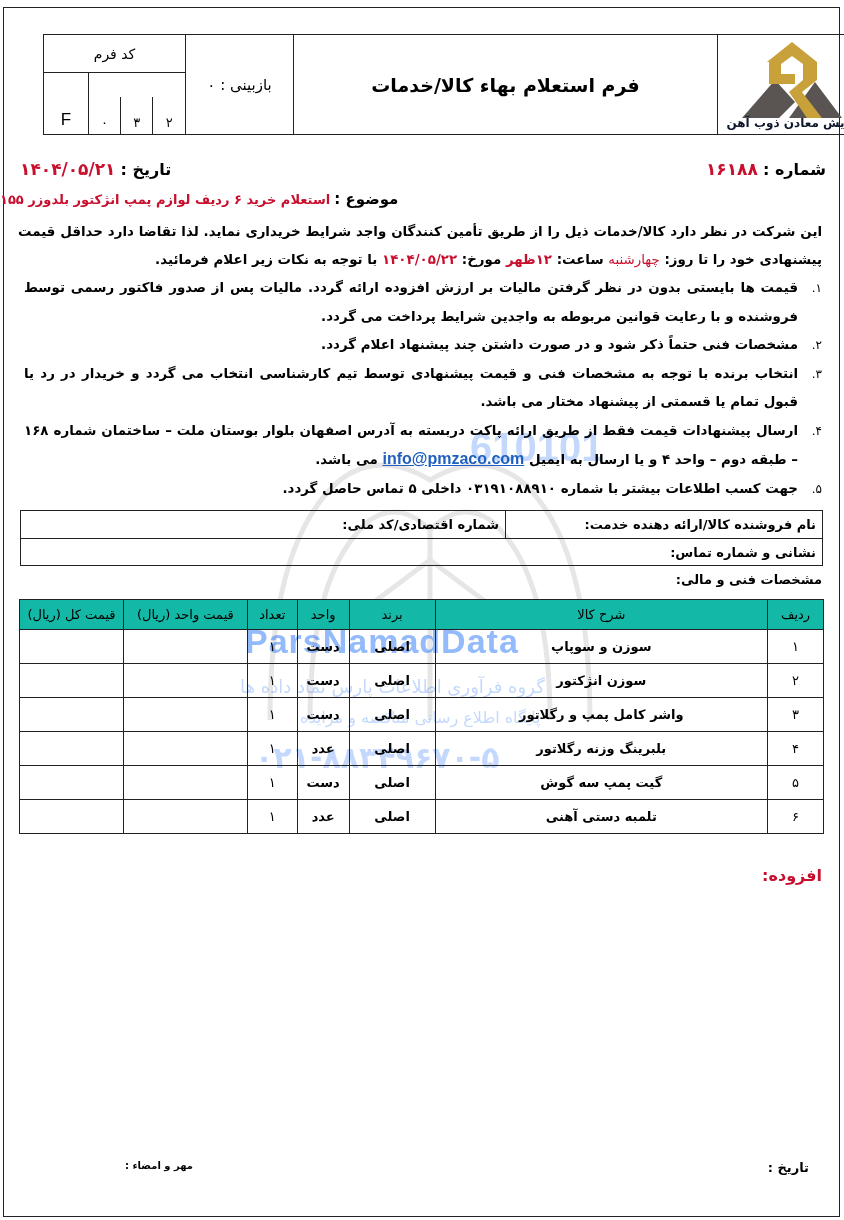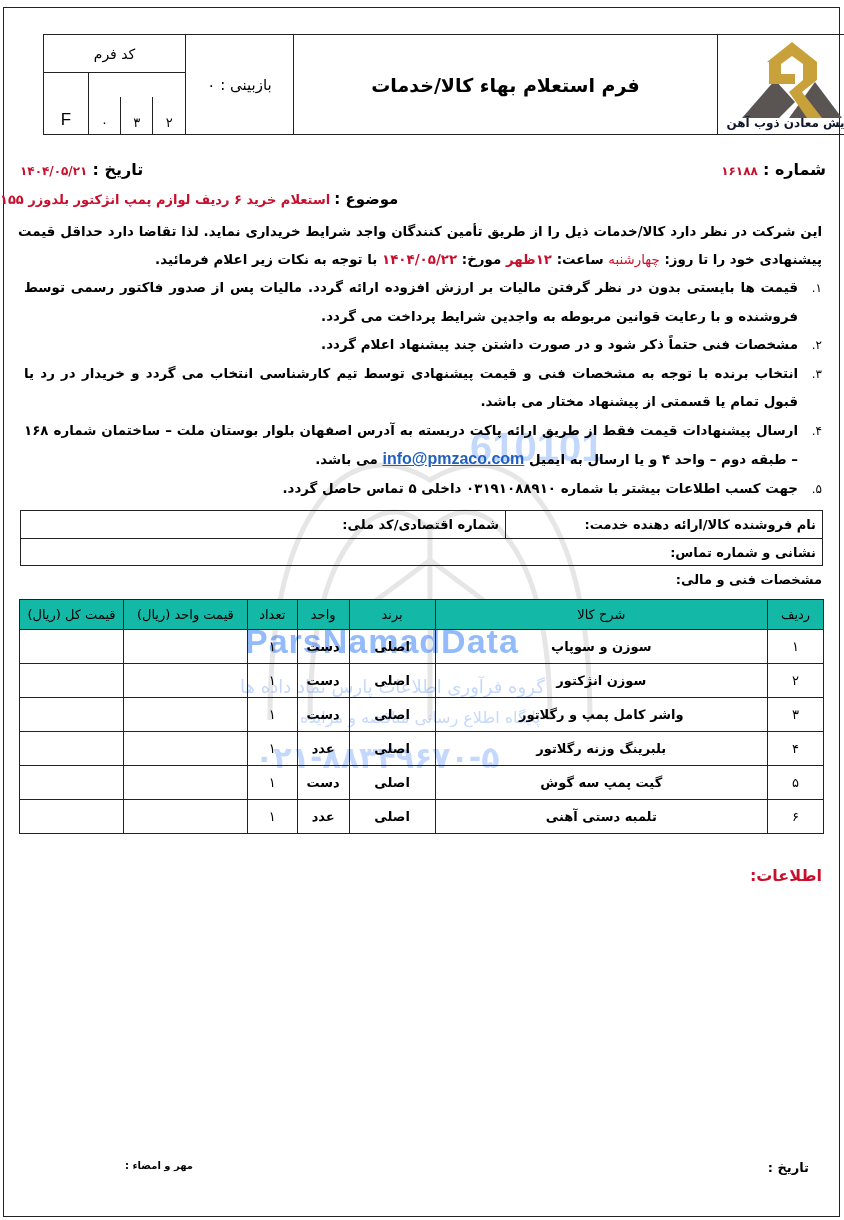--- a/index.html
+++ b/index.html
@@ -28,21 +28,21 @@
     .hdr-rev { width: 108px; border-right: 1.5px solid #222; display: flex; align-items: center; justify-content: center; font-size: 15px; direction: rtl; }
     .hdr-title { flex: 1; border-right: 1.5px solid #222; display: flex; align-items: center; justify-content: center; font-size: 19px; font-weight: bold; direction: rtl; }
     .hdr-logo { width: 147px; display: flex; flex-direction: column; align-items: center; justify-content: center; }
     .hdr-logo svg { width: 110px; height: 80px; }
     .logo-text { font-size: 12px; color: #0f172a; direction: rtl; margin-top: -4px; font-weight: bold; }
 
     
     .num-line { position: absolute; top: 155px; left: 18px; right: 18px; height: 28px; display: flex; justify-content: space-between; align-items: center; }
     .lbl-bold { font-weight: bold; font-size: 16px; }
     .red { color: #c8102e; font-weight: bold; }
-    .num-line .val { font-size: 12px; text-align: center; }
+    .num-line .val { font-size: 17px; text-align: center; }
 
     .subject { position: absolute; top: 190px; left: 0; width: 844px; text-align: left; font-size: 13px; }
     .subject .lbl-bold { font-size: 15px; }
 
     .para { position: absolute; left: 18px; right: 22px; font-size: 13.4px; font-weight: bold; line-height: 28px; text-align: justify; }
     .p-intro { top: 218px; }
 
     ol.rules { position: absolute; top: 274px; left: 24px; right: 22px; list-style: none; font-size: 13.4px; font-weight: bold; }
     ol.rules li { position: relative; padding-right: 24px; line-height: 28.5px; text-align: justify; }
     ol.rules li .num { position: absolute; right: 0; top: 0; font-weight: normal; font-size: 12px; }
@@ -233,16 +233,16 @@
         <td class="desc">تلمبه دستی آهنی</td>
         <td class="brand">اصلی</td>
         <td class="unit">عدد</td>
         <td>۱</td>
         <td></td>
         <td></td>
       </tr>
     </tbody>
 </table>
 
-<div class="notes-title">اطلاعات:</div>
+<div class="notes-title">افزوده:</div>
 
 <div class="footer-date">تاریخ :</div>
 <div class="footer-sign">مهر و امضاء :</div>
 
 </body></html>

